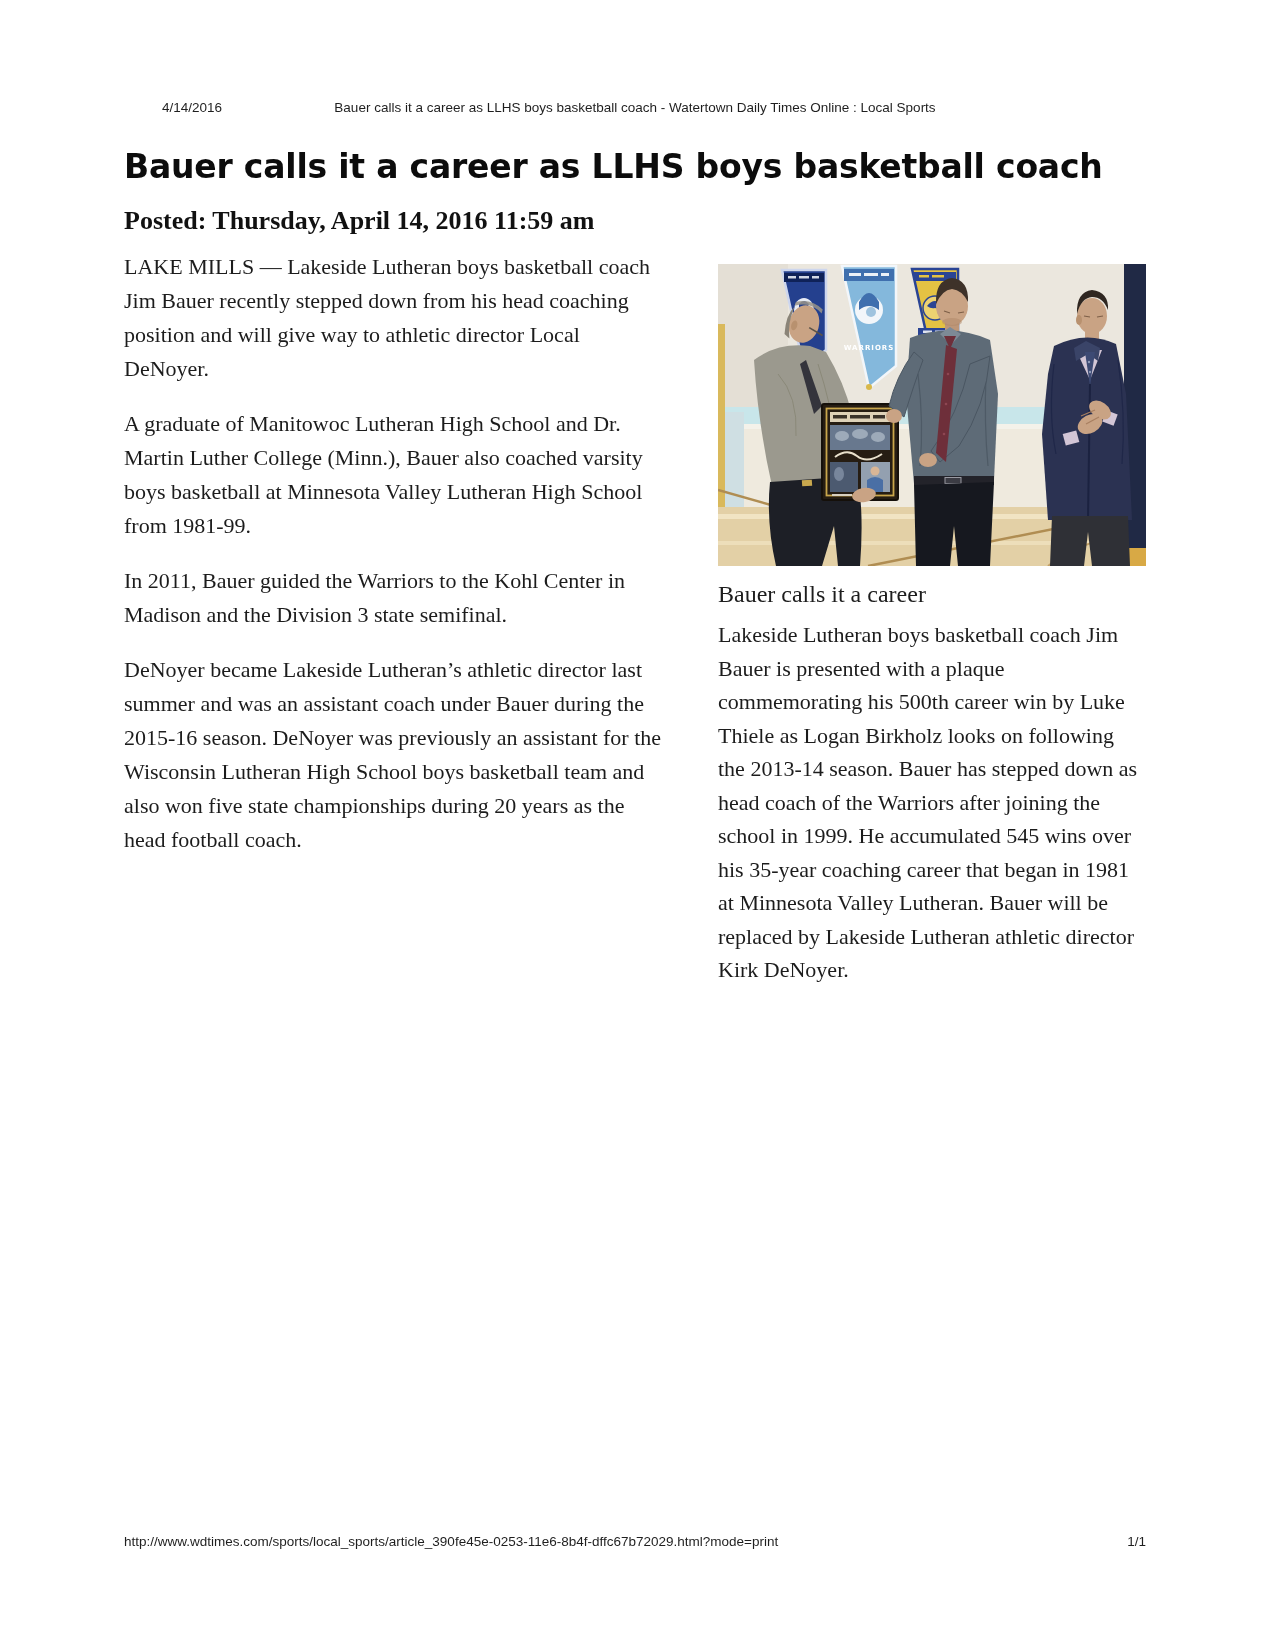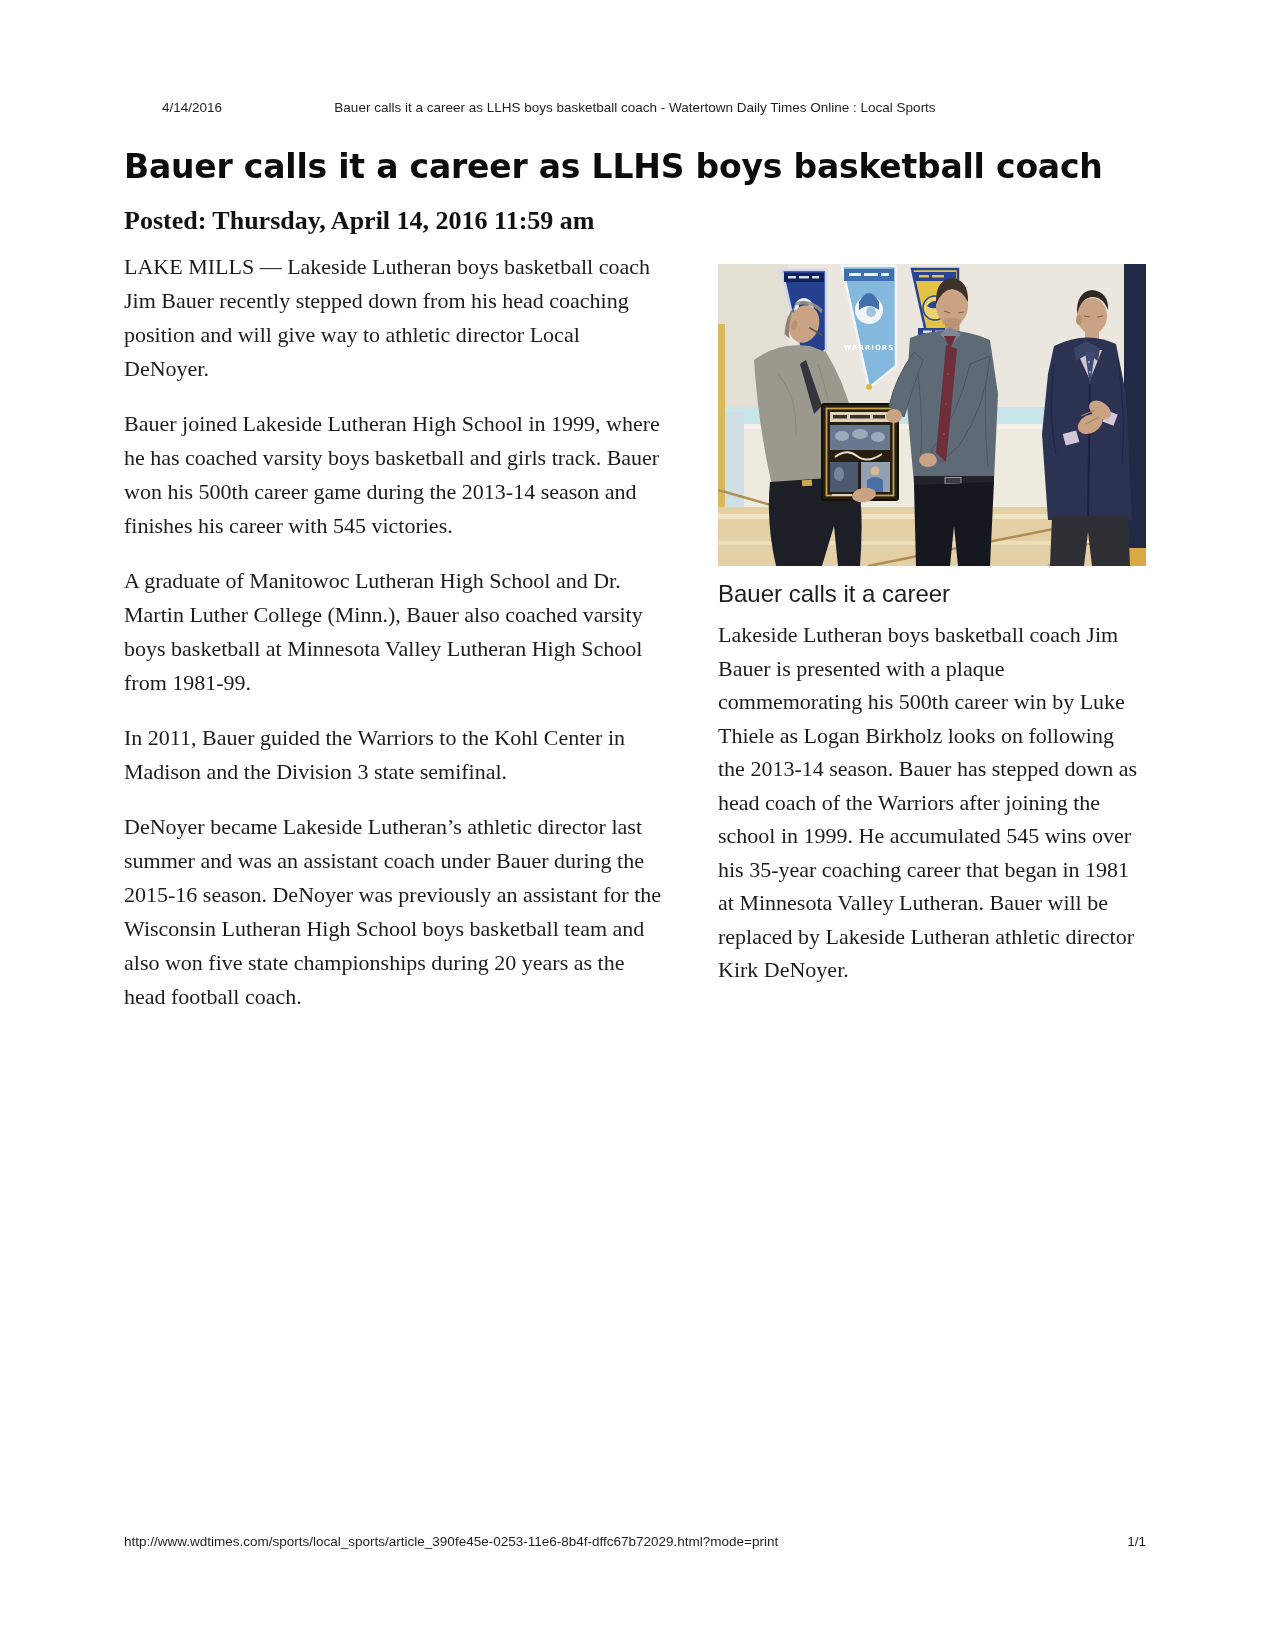--- a/index.html
+++ b/index.html
@@ -48,21 +48,21 @@
   .article-body p{margin:0 0 21px 0;}
   figure.article-figure{
     float:right;
     width:428px;
     margin:14px 0 8px 56px;
     padding:0;
   }
   .photo svg{display:block;}
   .cap-title{
     margin-top:13px;
-    font-family:Liberation Sans, sans-serif;
+    font-family:Liberation Serif, serif;
     font-size:24px;
     line-height:30px;
     color:#1d1d1d;
   }
   .cap-text{
     margin-top:9px;
     font-size:22px;
     line-height:33.5px;
     color:#1c1c1c;
   }
@@ -239,21 +239,20 @@
           </g>
         </svg>
       </div>
       <figcaption>
         <div class="cap-title">Bauer calls it a career</div>
         <div class="cap-text">Lakeside Lutheran boys basketball coach Jim Bauer is presented with a plaque commemorating his 500th career win by Luke Thiele as Logan Birkholz looks on following the 2013-14 season. Bauer has stepped down as head coach of the Warriors after joining the school in 1999. He accumulated 545 wins over his 35-year coaching career that began in 1981 at Minnesota Valley Lutheran. Bauer will be replaced by Lakeside Lutheran athletic director Kirk DeNoyer.</div>
       </figcaption>
     </figure>
 
     <p>LAKE MILLS — Lakeside Lutheran boys basketball coach Jim Bauer recently stepped down from his head coaching position and will give way to athletic director Local DeNoyer.</p>
-    <p>Bauer joined Lakeside Lutheran High School in 1999, where he has coached varsity boys basketball and girls track. Bauer won his 500th career game during the 2013-14 season and finishes his career with 545 victories.</p>
     <p>A graduate of Manitowoc Lutheran High School and Dr. Martin Luther College (Minn.), Bauer also coached varsity boys basketball at Minnesota Valley Lutheran High School from 1981-99.</p>
     <p>In 2011, Bauer guided the Warriors to the Kohl Center in Madison and the Division 3 state semifinal.</p>
     <p>DeNoyer became Lakeside Lutheran’s athletic director last summer and was an assistant coach under Bauer during the 2015-16 season. DeNoyer was previously an assistant for the Wisconsin Lutheran High School boys basketball team and also won five state championships during 20 years as the head football coach.</p>
 
   </div>
 
   <div class="print-footer">
     <span class="footer-page">1/1</span>
     <span class="footer-url">http://www.wdtimes.com/sports/local_sports/article_390fe45e-0253-11e6-8b4f-dffc67b72029.html?mode=print</span>
   </div>

